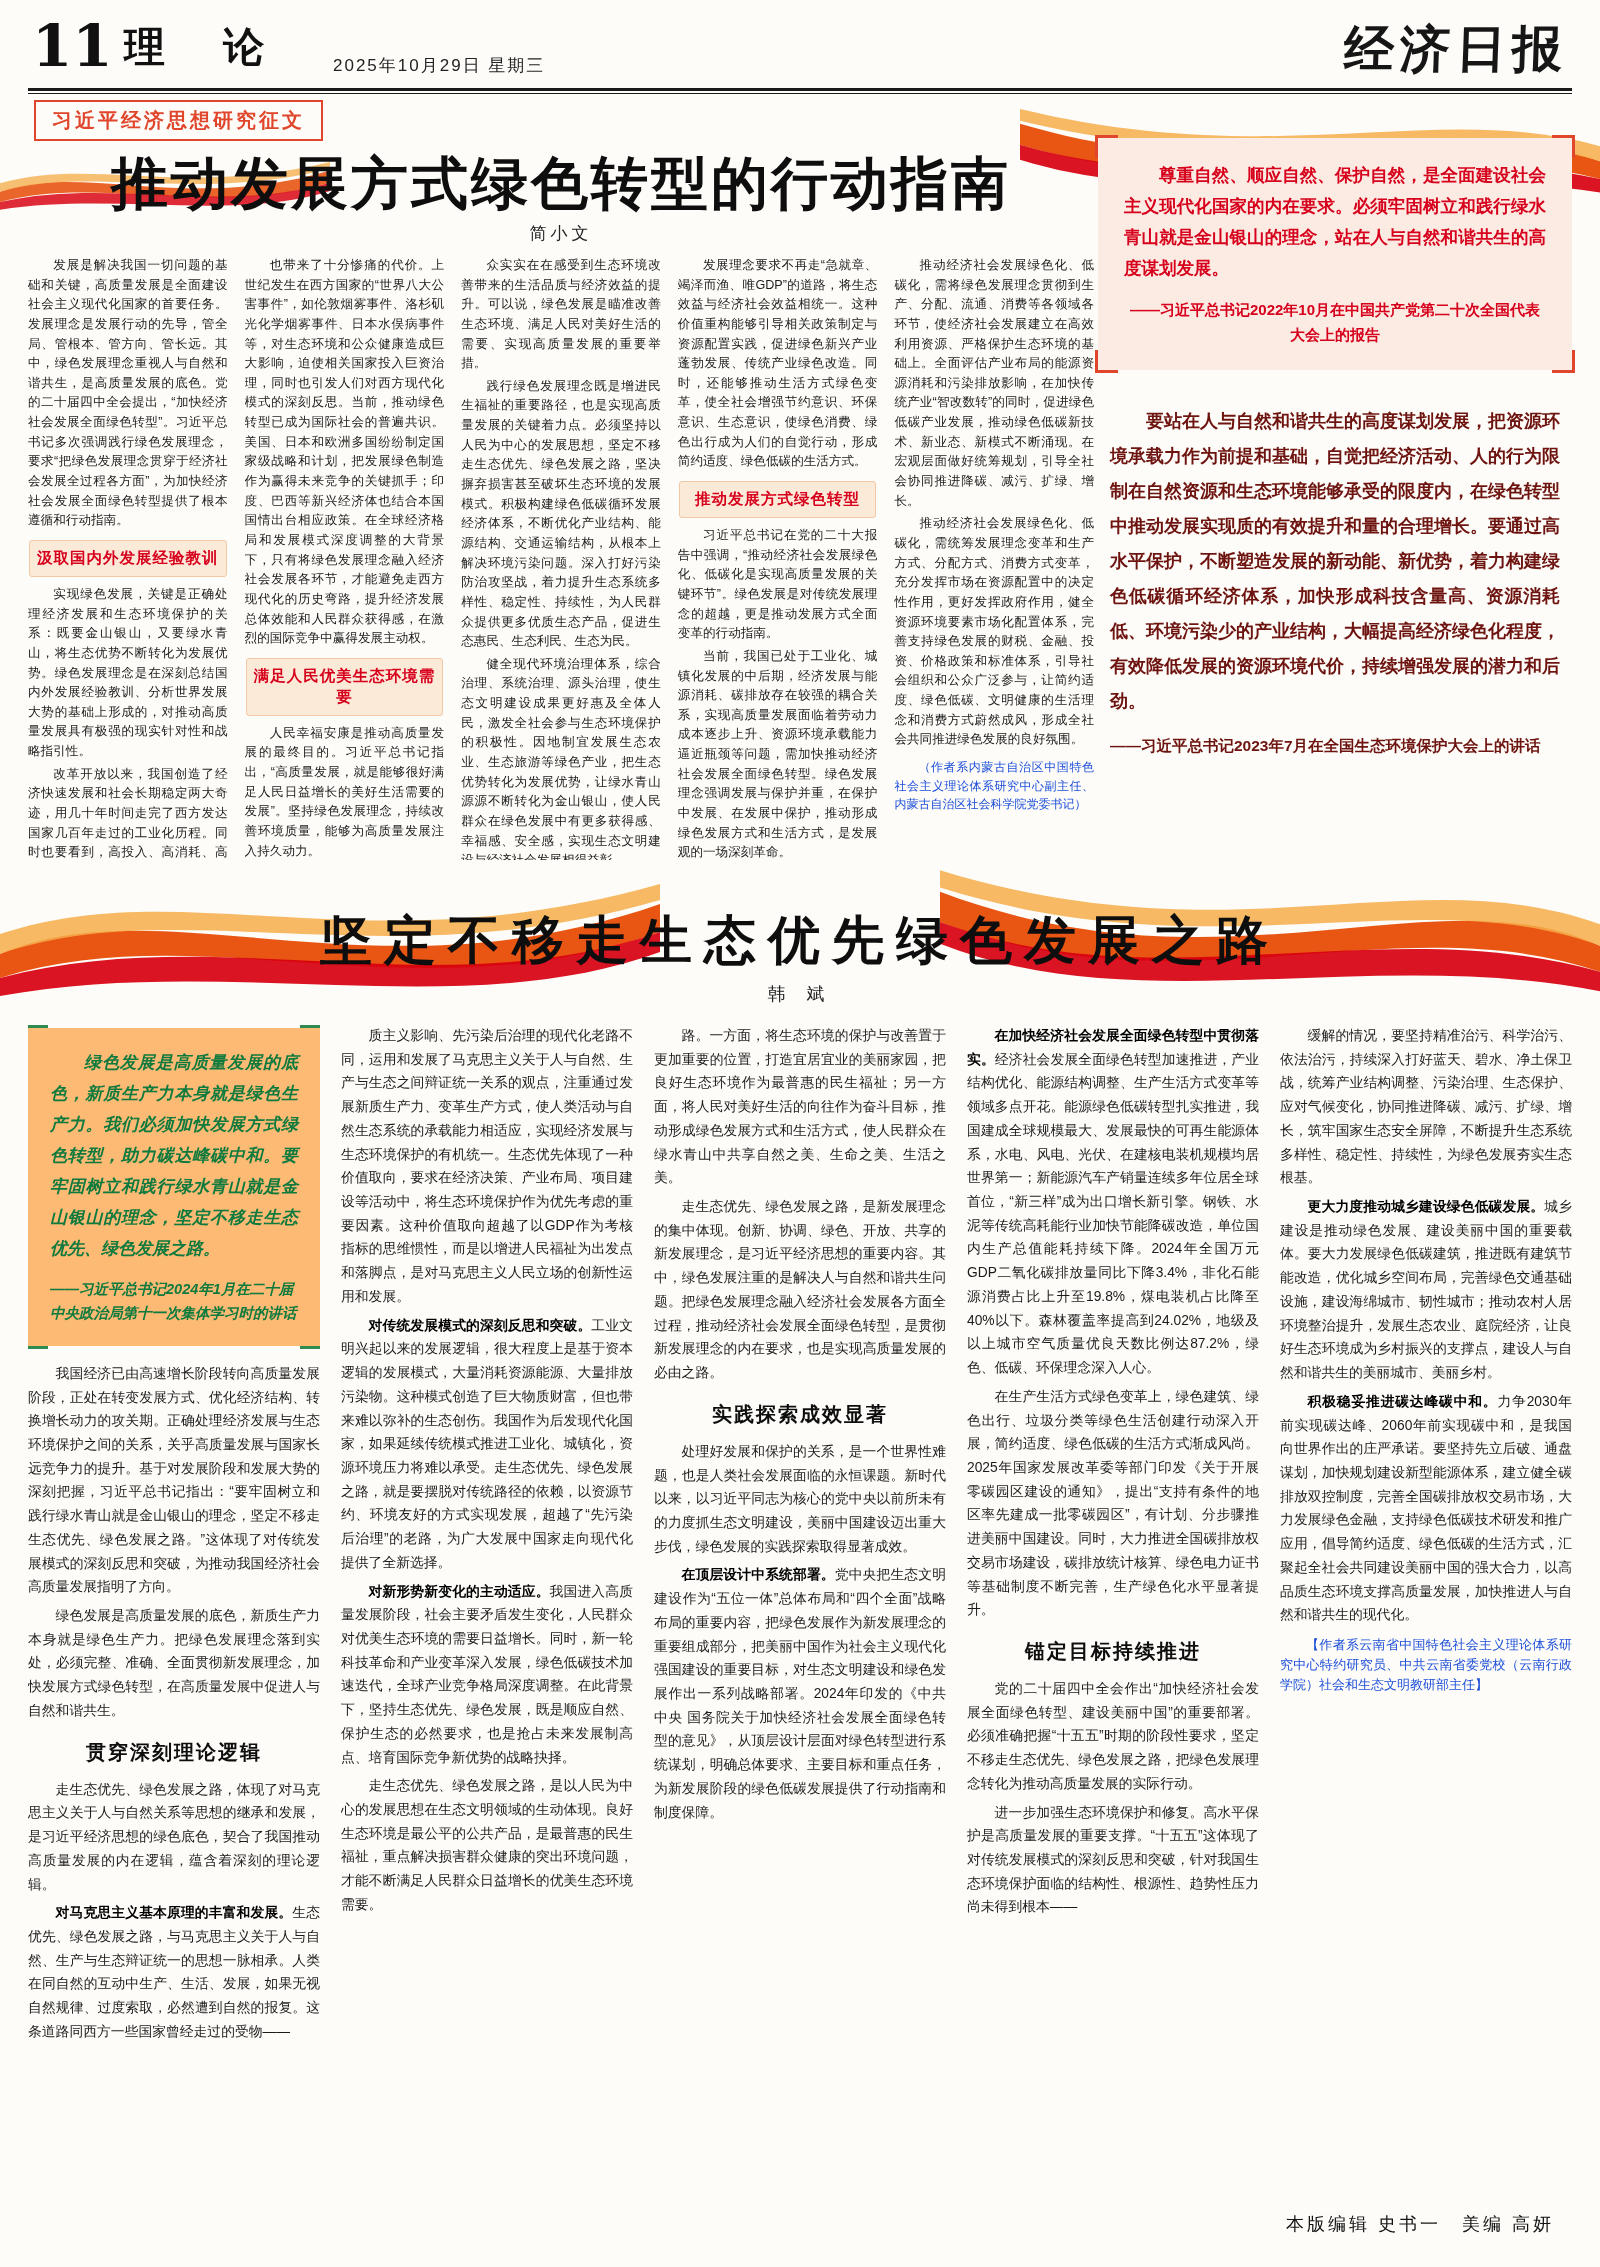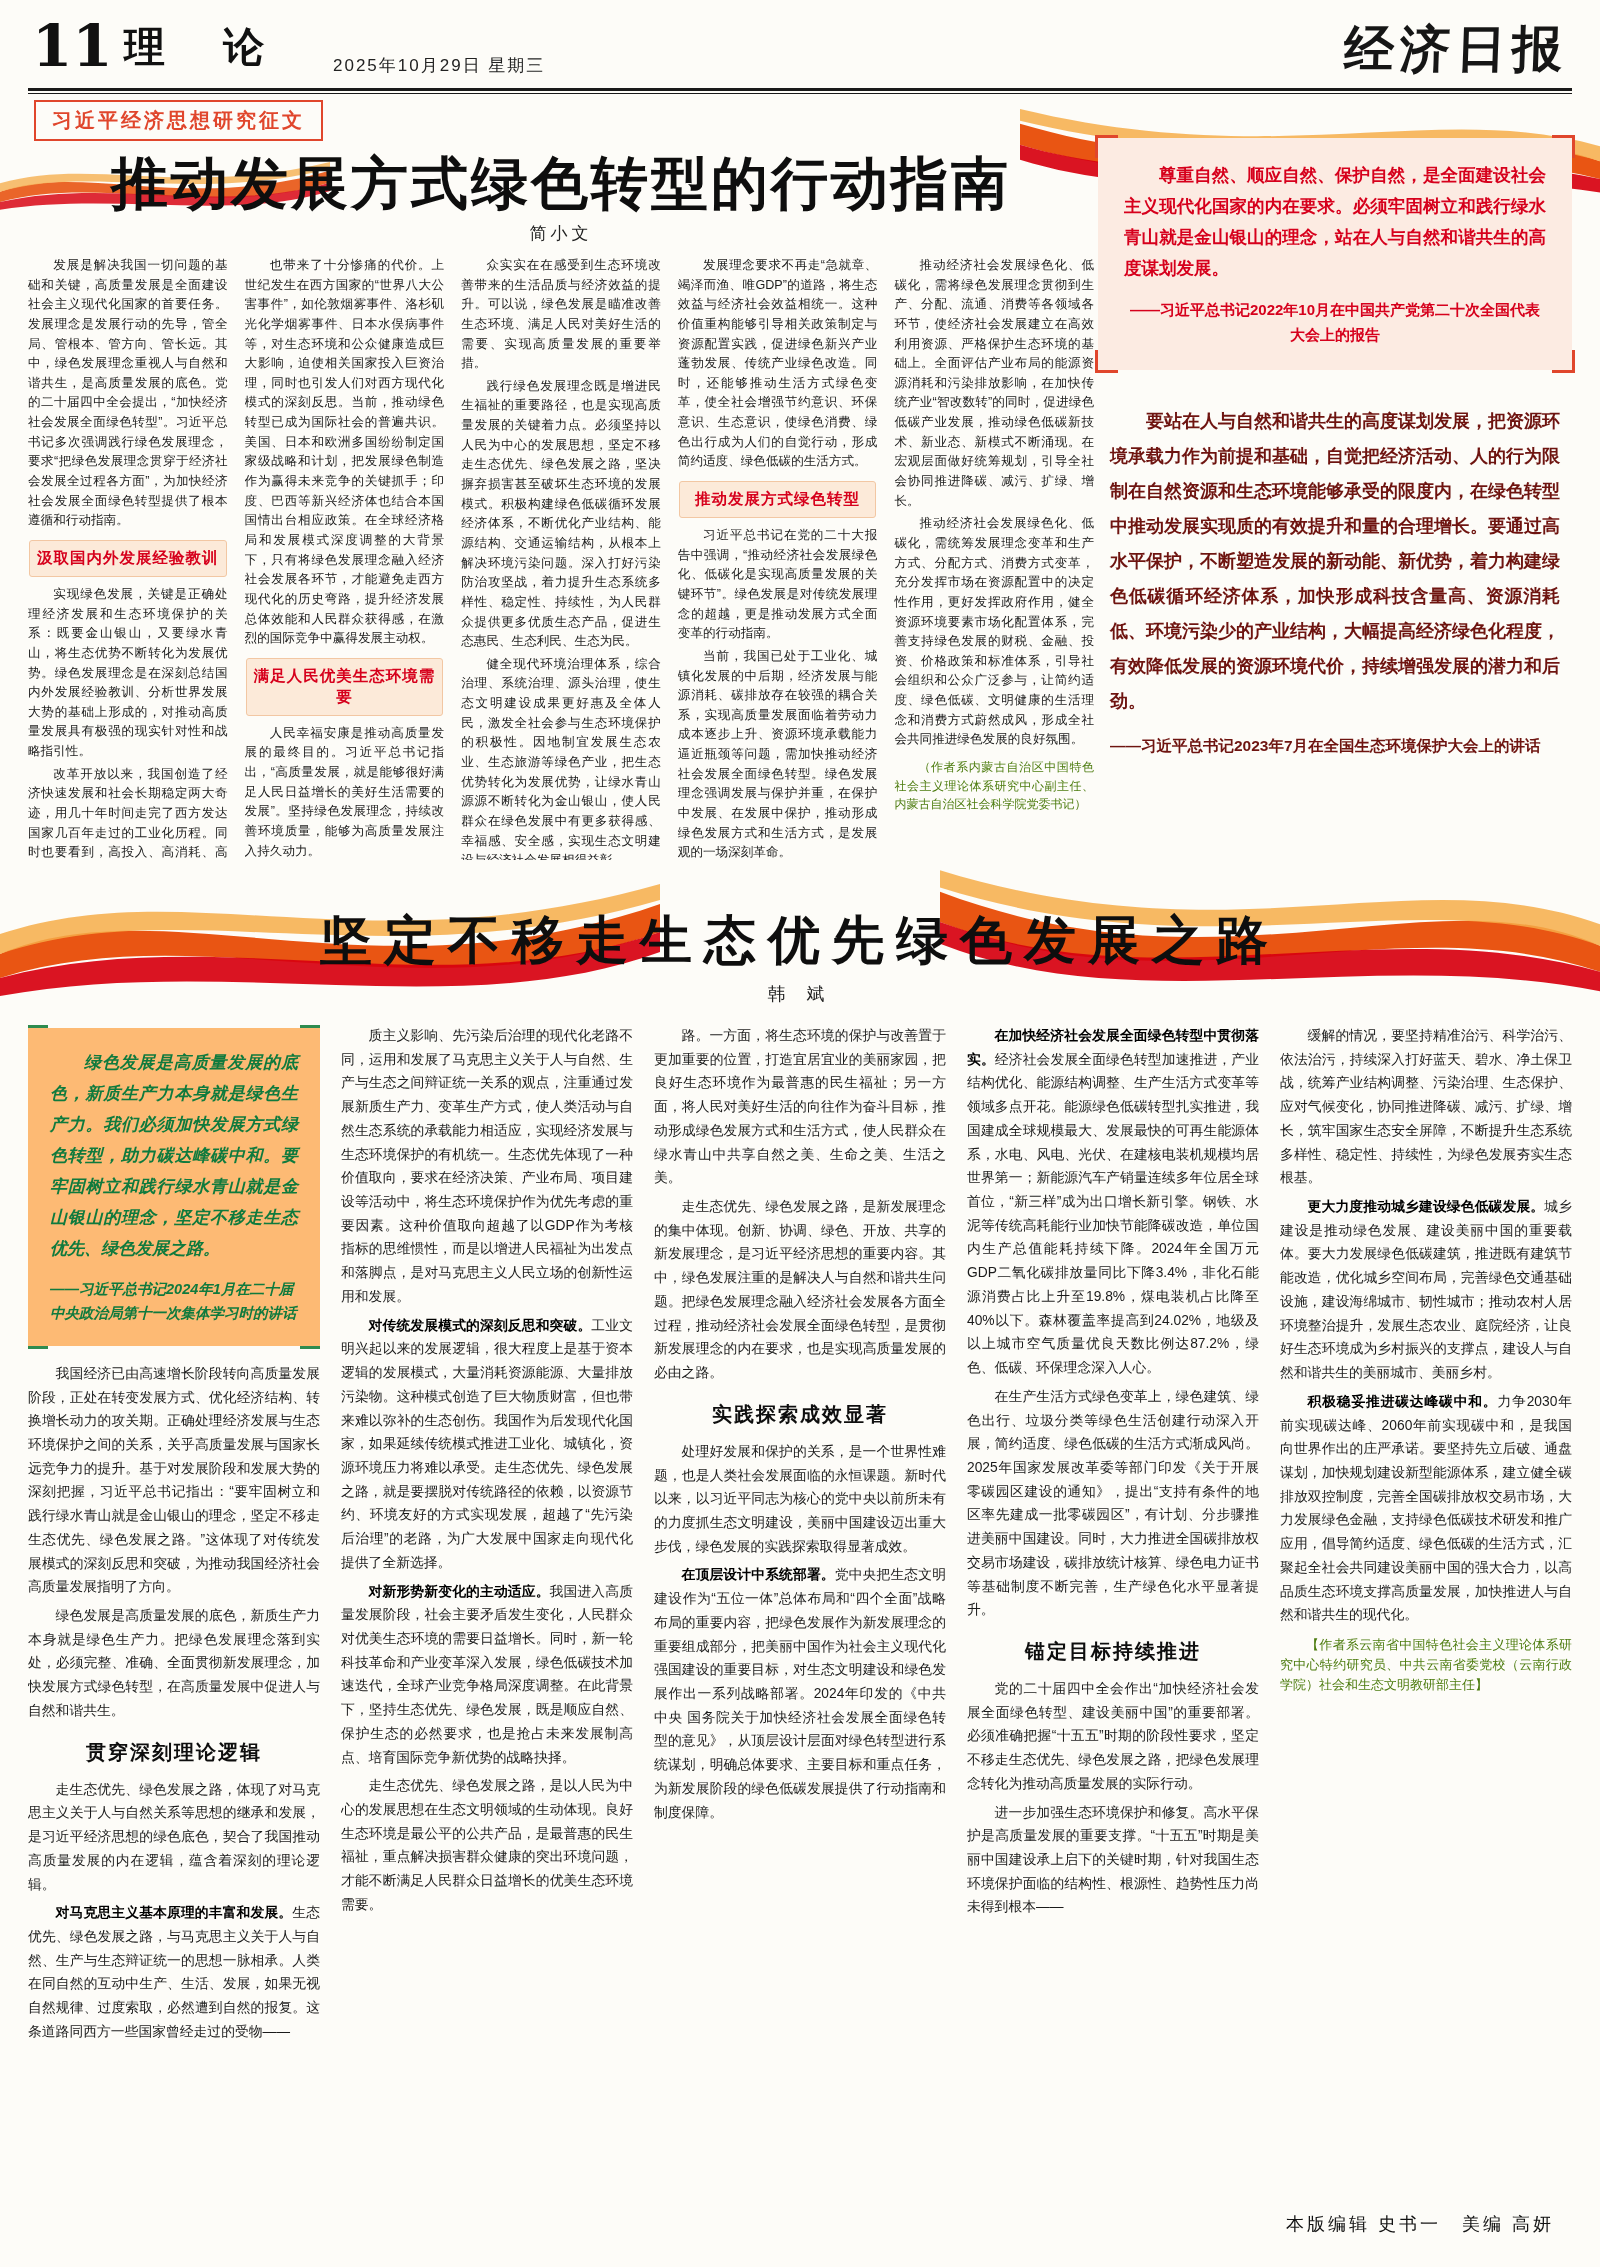--- a/index.html
+++ b/index.html
@@ -25,21 +25,21 @@
 
   
   .article1{position:absolute;left:28px;top:100px;width:1544px;height:760px;z-index:1;}
   .essay-tag{position:absolute;left:6px;top:0;display:inline-block;border:2px solid #e0462c;color:#e0462c;font-weight:700;font-size:20px;letter-spacing:3px;padding:5px 16px;background:#fdfcf8;}
   .headline1{position:absolute;left:0;top:46px;width:1066px;text-align:center;font-size:57px;font-weight:900;letter-spacing:3px;color:#0e0e0e;}
   .byline1{position:absolute;left:0;top:122px;width:1066px;text-align:center;font-size:17px;color:#222;letter-spacing:4px;}
   .cols1{position:absolute;left:0;top:156px;width:1066px;height:604px;display:grid;grid-template-columns:repeat(5,1fr);gap:17px;}
   .col{overflow:hidden;text-align:justify;}
   .cols1 .body-p{margin:0 0 3px;text-indent:2em;font-size:12.6px;line-height:1.56;color:#1b1b1b;}
   .subhead-pill{background:#fcead9;border:1px solid #f2c7a3;color:#d6001c;font-weight:700;font-size:15.5px;text-align:center;padding:7px 4px;margin:9px 1px 8px;border-radius:3px;letter-spacing:1px;}
-  .author-credit{margin:8px 0 0;text-indent:2em;font-size:12px;line-height:1.55;color:#4d7c0f;}
+  .author-credit{margin:8px 0 0;text-indent:2em;font-size:12px;line-height:1.55;color:#1d4ed8;}
 
   
   .quote-rail{position:absolute;right:0;top:38px;width:474px;display:flex;flex-direction:column;gap:30px;}
   .quote-box{position:relative;background:#fcebe2;padding:22px 26px;box-sizing:border-box;}
   .corner{position:absolute;width:20px;height:20px;border:3px solid #e0462c;}
   .c-tl{top:-3px;left:-3px;border-right:none;border-bottom:none;}
   .c-tr{top:-3px;right:-3px;border-left:none;border-bottom:none;}
   .c-bl{bottom:-3px;left:-3px;border-right:none;border-top:none;}
   .c-br{bottom:-3px;right:-3px;border-left:none;border-top:none;}
   .quote-box .q-text{color:#d6001c;font-weight:700;font-size:17.5px;line-height:1.78;text-indent:2em;text-align:justify;margin:0;}
@@ -187,21 +187,21 @@
         <p class="body-p">走生态优先、绿色发展之路，是新发展理念的集中体现。创新、协调、绿色、开放、共享的新发展理念，是习近平经济思想的重要内容。其中，绿色发展注重的是解决人与自然和谐共生问题。把绿色发展理念融入经济社会发展各方面全过程，推动经济社会发展全面绿色转型，是贯彻新发展理念的内在要求，也是实现高质量发展的必由之路。</p>
         <div class="subhead2">实践探索成效显著</div>
         <p class="body-p">处理好发展和保护的关系，是一个世界性难题，也是人类社会发展面临的永恒课题。新时代以来，以习近平同志为核心的党中央以前所未有的力度抓生态文明建设，美丽中国建设迈出重大步伐，绿色发展的实践探索取得显著成效。</p>
         <p class="body-p"><strong class="lead">在顶层设计中系统部署。</strong>党中央把生态文明建设作为“五位一体”总体布局和“四个全面”战略布局的重要内容，把绿色发展作为新发展理念的重要组成部分，把美丽中国作为社会主义现代化强国建设的重要目标，对生态文明建设和绿色发展作出一系列战略部署。2024年印发的《中共中央 国务院关于加快经济社会发展全面绿色转型的意见》，从顶层设计层面对绿色转型进行系统谋划，明确总体要求、主要目标和重点任务，为新发展阶段的绿色低碳发展提供了行动指南和制度保障。</p>
       </div>
     <div class="col">
         <p class="body-p"><strong class="lead">在加快经济社会发展全面绿色转型中贯彻落实。</strong>经济社会发展全面绿色转型加速推进，产业结构优化、能源结构调整、生产生活方式变革等领域多点开花。能源绿色低碳转型扎实推进，我国建成全球规模最大、发展最快的可再生能源体系，水电、风电、光伏、在建核电装机规模均居世界第一；新能源汽车产销量连续多年位居全球首位，“新三样”成为出口增长新引擎。钢铁、水泥等传统高耗能行业加快节能降碳改造，单位国内生产总值能耗持续下降。2024年全国万元GDP二氧化碳排放量同比下降3.4%，非化石能源消费占比上升至19.8%，煤电装机占比降至40%以下。森林覆盖率提高到24.02%，地级及以上城市空气质量优良天数比例达87.2%，绿色、低碳、环保理念深入人心。</p>
         <p class="body-p">在生产生活方式绿色变革上，绿色建筑、绿色出行、垃圾分类等绿色生活创建行动深入开展，简约适度、绿色低碳的生活方式渐成风尚。2025年国家发展改革委等部门印发《关于开展零碳园区建设的通知》，提出“支持有条件的地区率先建成一批零碳园区”，有计划、分步骤推进美丽中国建设。同时，大力推进全国碳排放权交易市场建设，碳排放统计核算、绿色电力证书等基础制度不断完善，生产绿色化水平显著提升。</p>
         <div class="subhead2">锚定目标持续推进</div>
         <p class="body-p">党的二十届四中全会作出“加快经济社会发展全面绿色转型、建设美丽中国”的重要部署。必须准确把握“十五五”时期的阶段性要求，坚定不移走生态优先、绿色发展之路，把绿色发展理念转化为推动高质量发展的实际行动。</p>
-        <p class="body-p">进一步加强生态环境保护和修复。高水平保护是高质量发展的重要支撑。“十五五”时期是美丽中国建设承上启下的关键时期，针对我国生态环境保护面临的结构性、根源性、趋势性压力尚未得到根本——</p>
+        <p class="body-p">进一步加强生态环境保护和修复。高水平保护是高质量发展的重要支撑。“十五五”这体现了对传统发展模式的深刻反思和突破，针对我国生态环境保护面临的结构性、根源性、趋势性压力尚未得到根本——</p>
       </div>
     <div class="col">
         <p class="body-p">缓解的情况，要坚持精准治污、科学治污、依法治污，持续深入打好蓝天、碧水、净土保卫战，统筹产业结构调整、污染治理、生态保护、应对气候变化，协同推进降碳、减污、扩绿、增长，筑牢国家生态安全屏障，不断提升生态系统多样性、稳定性、持续性，为绿色发展夯实生态根基。</p>
         <p class="body-p"><strong class="lead">更大力度推动城乡建设绿色低碳发展。</strong>城乡建设是推动绿色发展、建设美丽中国的重要载体。要大力发展绿色低碳建筑，推进既有建筑节能改造，优化城乡空间布局，完善绿色交通基础设施，建设海绵城市、韧性城市；推动农村人居环境整治提升，发展生态农业、庭院经济，让良好生态环境成为乡村振兴的支撑点，建设人与自然和谐共生的美丽城市、美丽乡村。</p>
         <p class="body-p"><strong class="lead">积极稳妥推进碳达峰碳中和。</strong>力争2030年前实现碳达峰、2060年前实现碳中和，是我国向世界作出的庄严承诺。要坚持先立后破、通盘谋划，加快规划建设新型能源体系，建立健全碳排放双控制度，完善全国碳排放权交易市场，大力发展绿色金融，支持绿色低碳技术研发和推广应用，倡导简约适度、绿色低碳的生活方式，汇聚起全社会共同建设美丽中国的强大合力，以高品质生态环境支撑高质量发展，加快推进人与自然和谐共生的现代化。</p>
         <p class="author-credit">【作者系云南省中国特色社会主义理论体系研究中心特约研究员、中共云南省委党校（云南行政学院）社会和生态文明教研部主任】</p>
       </div>
   </div>
 
   <div class="page-footer">本版编辑 史书一　美编 高妍</div>

